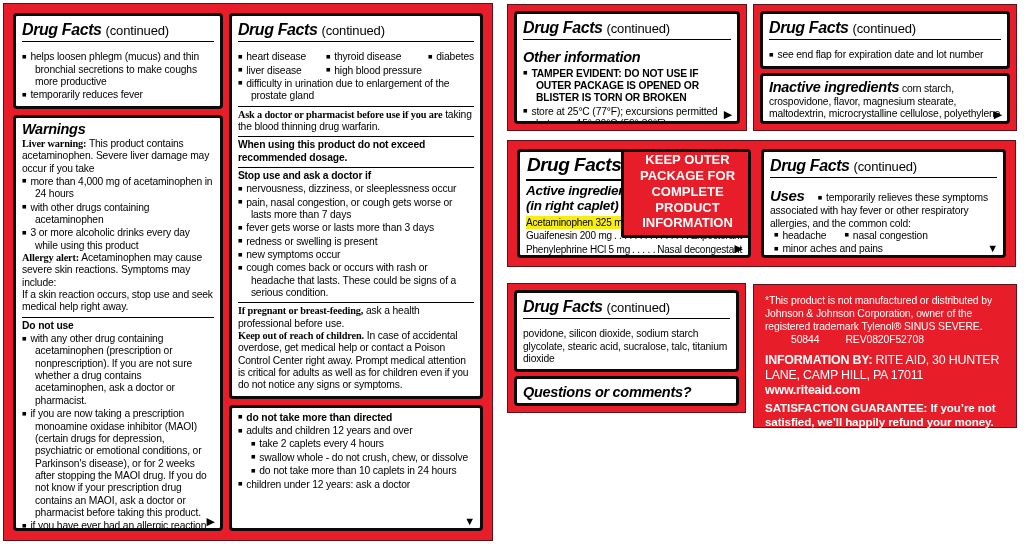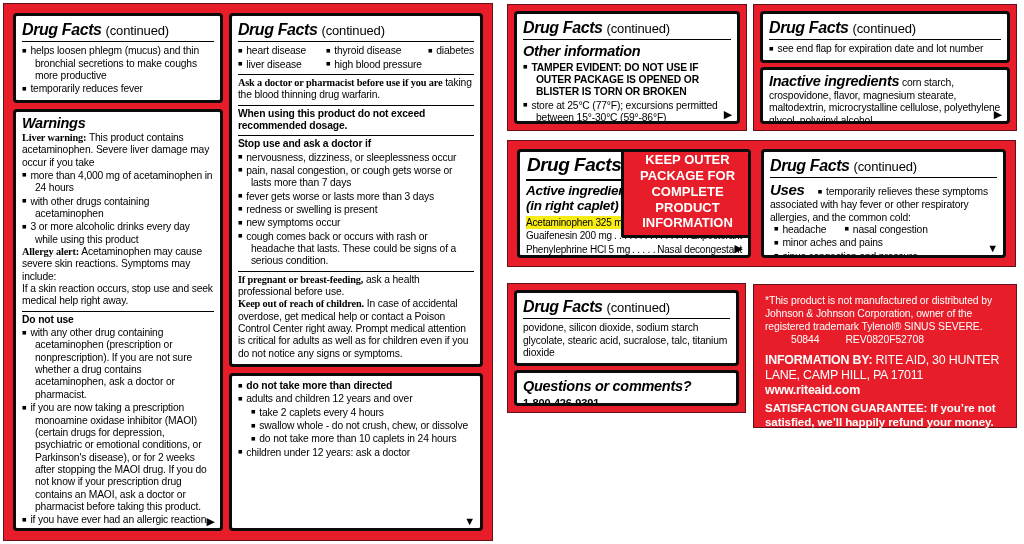--- a/index.html
+++ b/index.html
@@ -11,21 +11,21 @@
   .redpanel {
     position:absolute; background:#e71e29; border:1px solid #60121a;
   }
   .wbox {
     background:#fff; border:3px solid #0b0b0b; border-radius:4px;
     padding:3px 6px 4px 6px; position:relative; overflow:hidden;
   }
   .body-txt { font-size:10.3px; line-height:1.2; letter-spacing:-0.15px; }
 
   
-  .dfhead { border-bottom:1.6px solid #000; padding:1px 0 2px 0; margin-bottom:3px; }
+  .dfhead { border-bottom:1.6px solid #000; padding:1px 0 2px 0; margin-bottom:9px; }
   .df   { font-style:italic; font-weight:bold; font-size:16px; letter-spacing:-0.4px; }
   .cont { font-size:13px; margin-left:4px; }
   .sect-title { font-style:italic; font-weight:bold; font-size:14.5px; letter-spacing:-0.3px; }
 
   
   .b  { padding-left:13px; text-indent:-13px; margin-top:1px; }
   .b::before  { content:"■"; font-size:7.5px; margin-right:4px; position:relative; top:-1.5px; }
   .b2 { padding-left:26px; text-indent:-13px; margin-top:1px; }
   .b2::before { content:"■"; font-size:7.5px; margin-right:4px; position:relative; top:-1.5px; }
   .ib { margin-right:18px; white-space:nowrap; }
@@ -127,20 +127,21 @@
       </div>
       <div class="cond-row">
         <span class="ib cw1">heart disease</span>
           <span class="ib cw2">thyroid disease</span>
           <span class="ib">diabetes</span>
       </div>
       <div class="cond-row">
         <span class="ib cw1">liver disease</span>
           <span class="ib">high blood pressure</span>
       </div>
+      <div class="b">difficulty in urination due to enlargement of the prostate gland</div>
 
       <div class="sect">
         <b class="blabel">Ask a doctor or pharmacist before use if you are</b><span> taking the blood thinning drug warfarin.</span>
       </div>
 
       <div class="sect bold">When using this product do not exceed recommended dosage.</div>
 
       <div class="sect">
         <div class="bold">Stop use and ask a doctor if</div>
         <div class="b">nervousness, dizziness, or sleeplessness occur</div>

